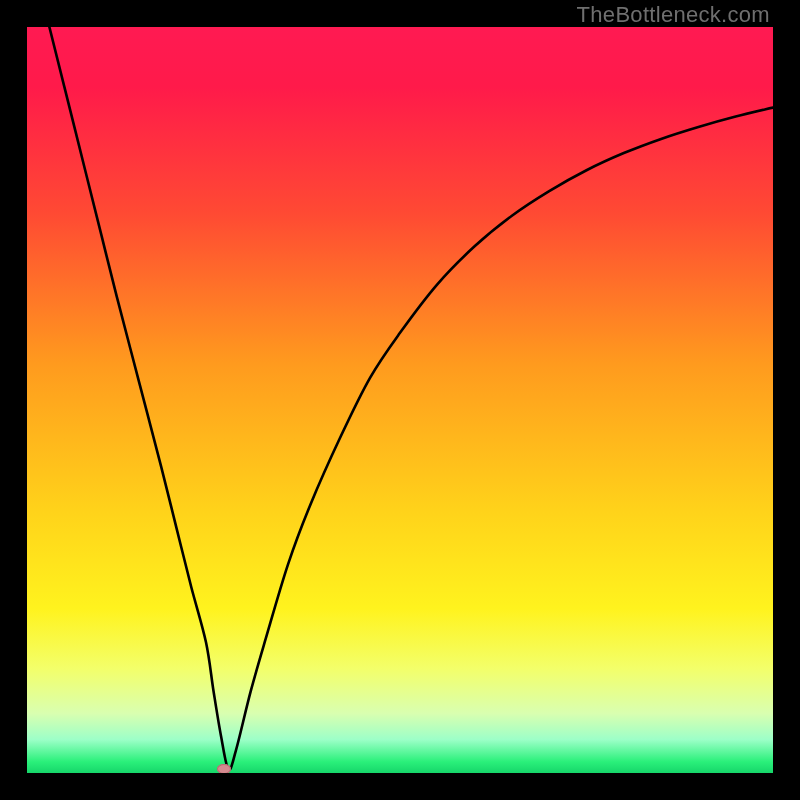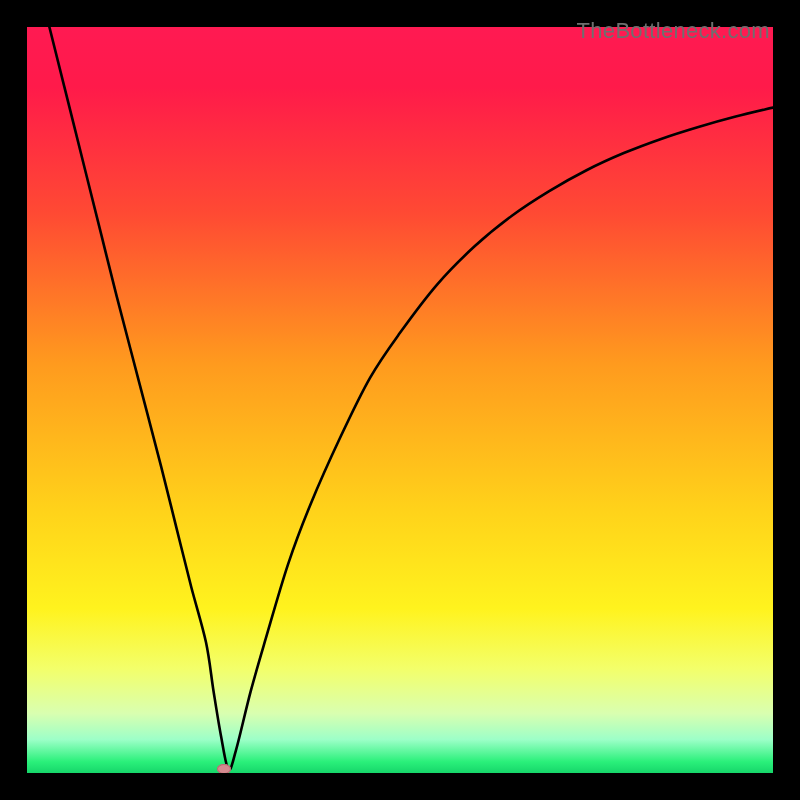--- a/index.html
+++ b/index.html
@@ -28,21 +28,20 @@
   }
   .watermark {
     position: absolute;
     top: 2px;
     right: 30px;
     color: #6f6f6f;
     font-size: 22px;
     font-weight: 500;
     letter-spacing: 0.3px;
     text-align: right;
-    margin-top: 16px;
   }
   svg.curve {
     position: absolute;
     left: 0;
     top: 0;
     width: 100%;
     height: 100%;
   }
   .marker {
     position: absolute;

